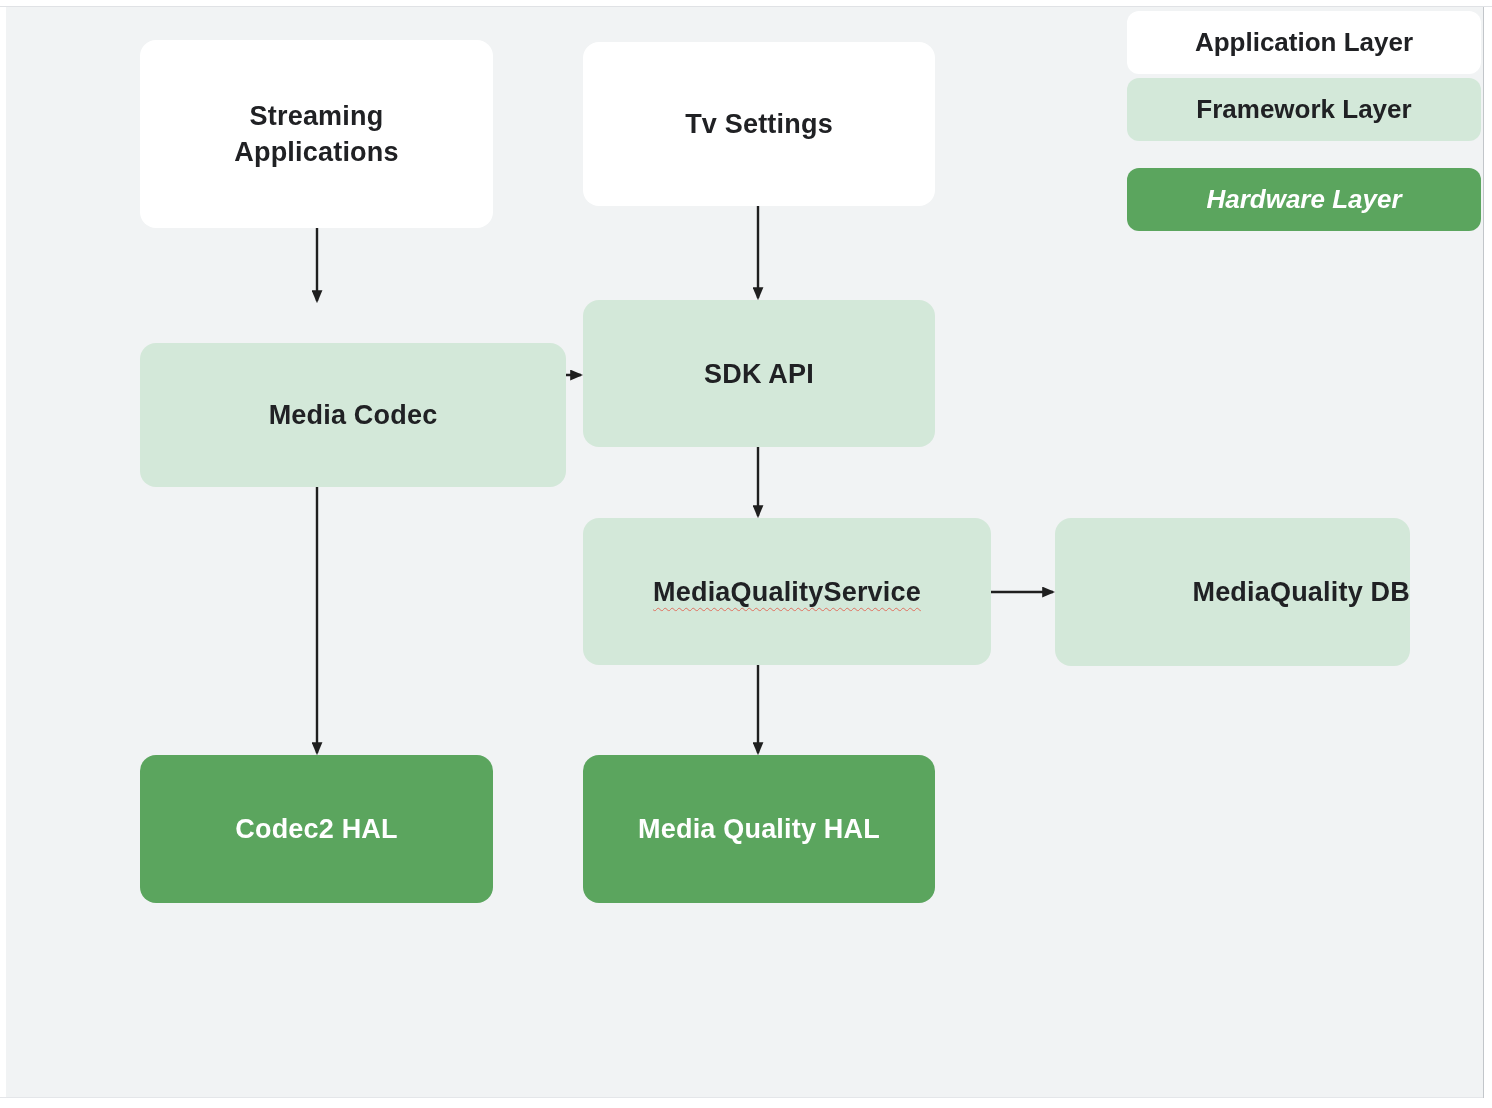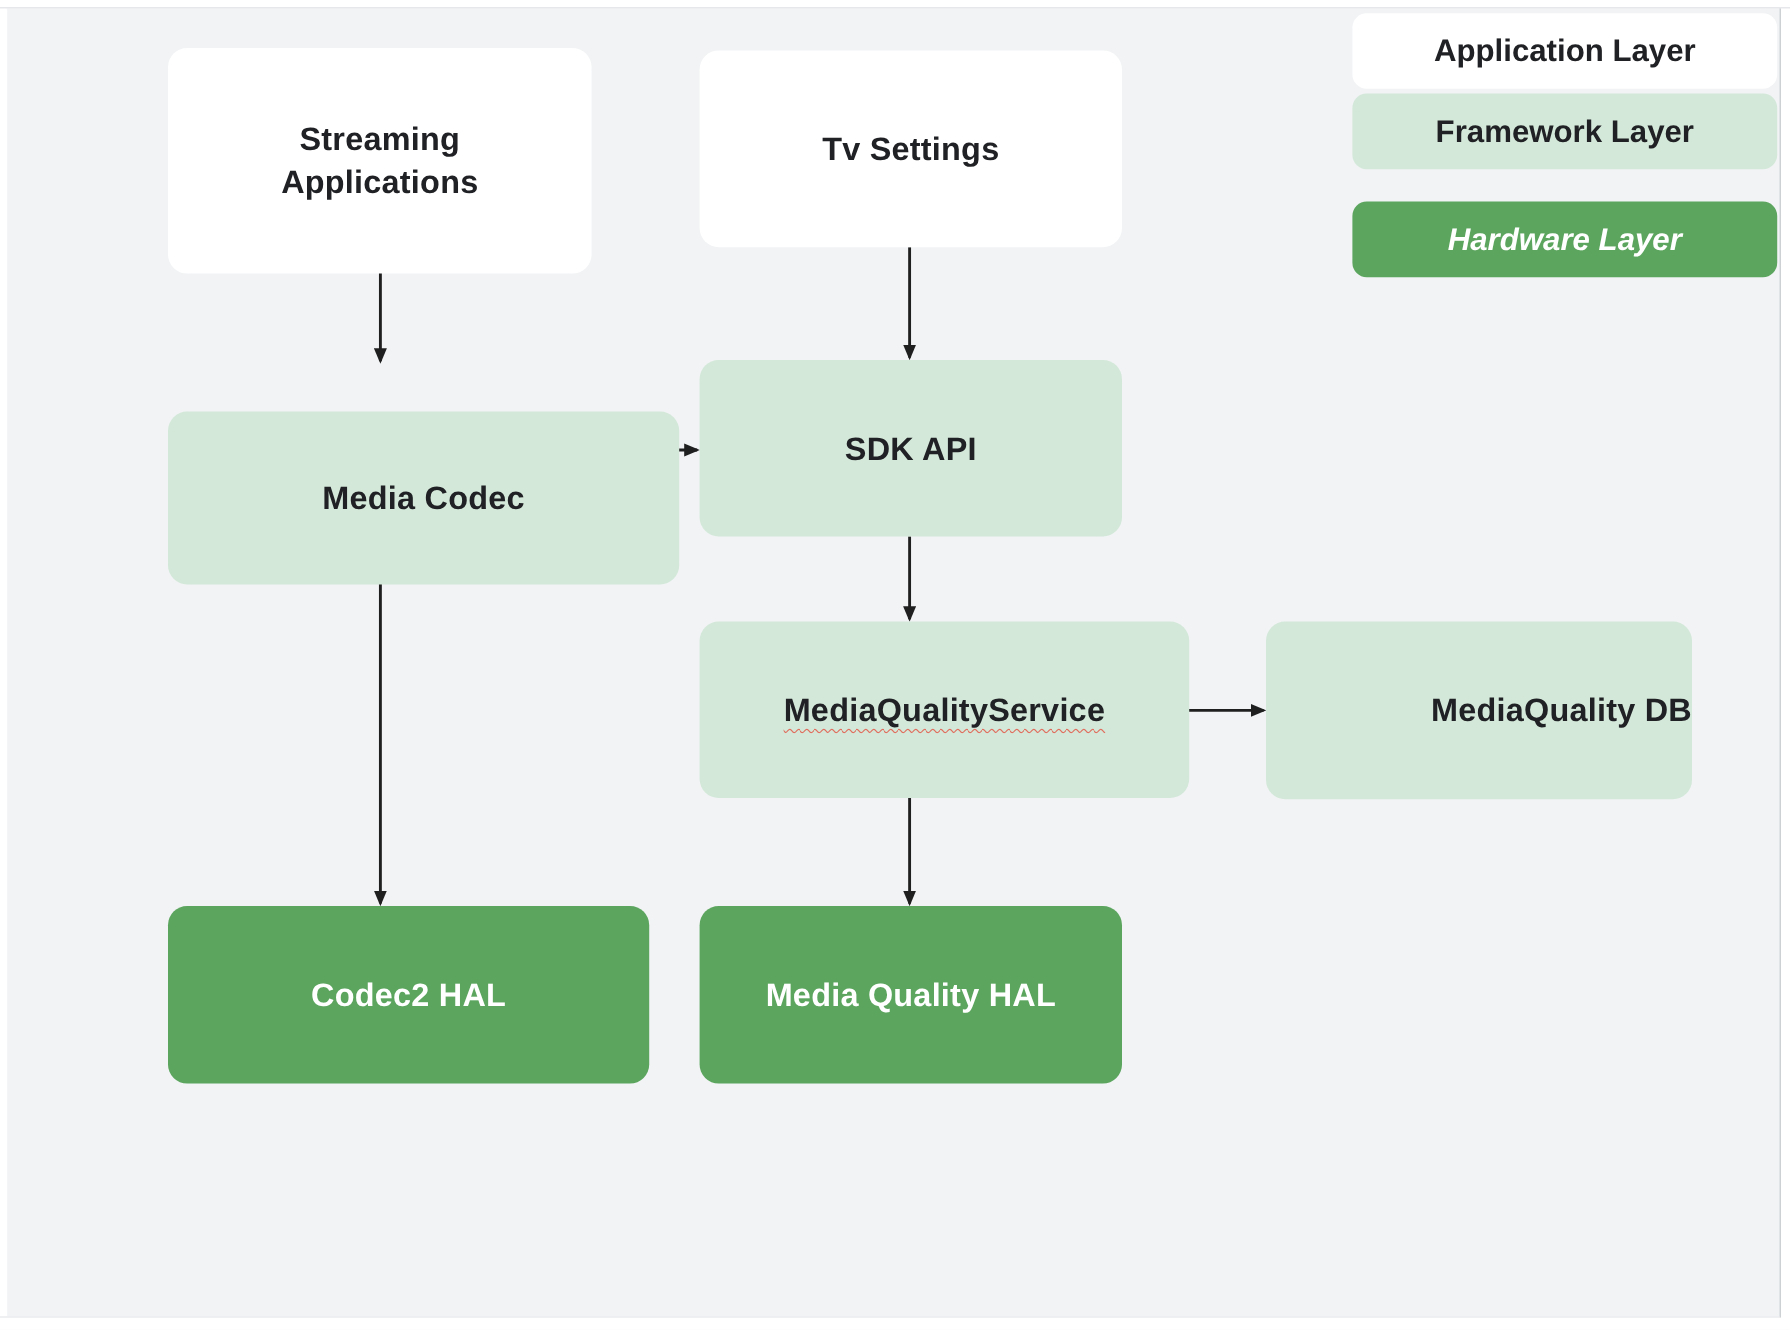--- a/index.html
+++ b/index.html
@@ -45,21 +45,21 @@
   .node.framework { background: var(--framework-layer, #D3E8D9); }
   .node.hardware  { background: var(--hardware-layer, #5BA55E); color: var(--text-light, #ffffff); }
 
   #node-streaming-apps { left: 140px; top: 40px;  width: 353px; height: 188px; }
   #node-streaming-apps .wrap-narrow { display: inline-block; width: 230px; }
   #node-tv-settings    { left: 583px; top: 42px;  width: 352px; height: 164px; }
   #node-media-codec    { left: 140px; top: 303px; width: 426px; height: 144px; margin-top: 40px; }
   #node-mqm-sdk        { left: 583px; top: 300px; width: 352px; height: 147px; }
   #node-mq-service     { left: 583px; top: 518px; width: 408px; height: 147px; }
   #node-mq-db          { left: 1055px; top: 518px; width: 355px; height: 148px; align-items: flex-end; }
-  #node-codec2-hal     { left: 140px; top: 755px; width: 401px; height: 148px; }
+  #node-codec2-hal     { left: 140px; top: 755px; width: 353px; height: 148px; }
   #node-mq-hal         { left: 583px; top: 755px; width: 352px; height: 148px; }
 
   .line1, .line2 { display: block; }
   .misspelled {
     text-decoration-line: underline;
     text-decoration-style: wavy;
     text-decoration-color: var(--spellcheck, #E06F5F);
     text-decoration-thickness: 1px;
     text-underline-offset: 6px;
   }

